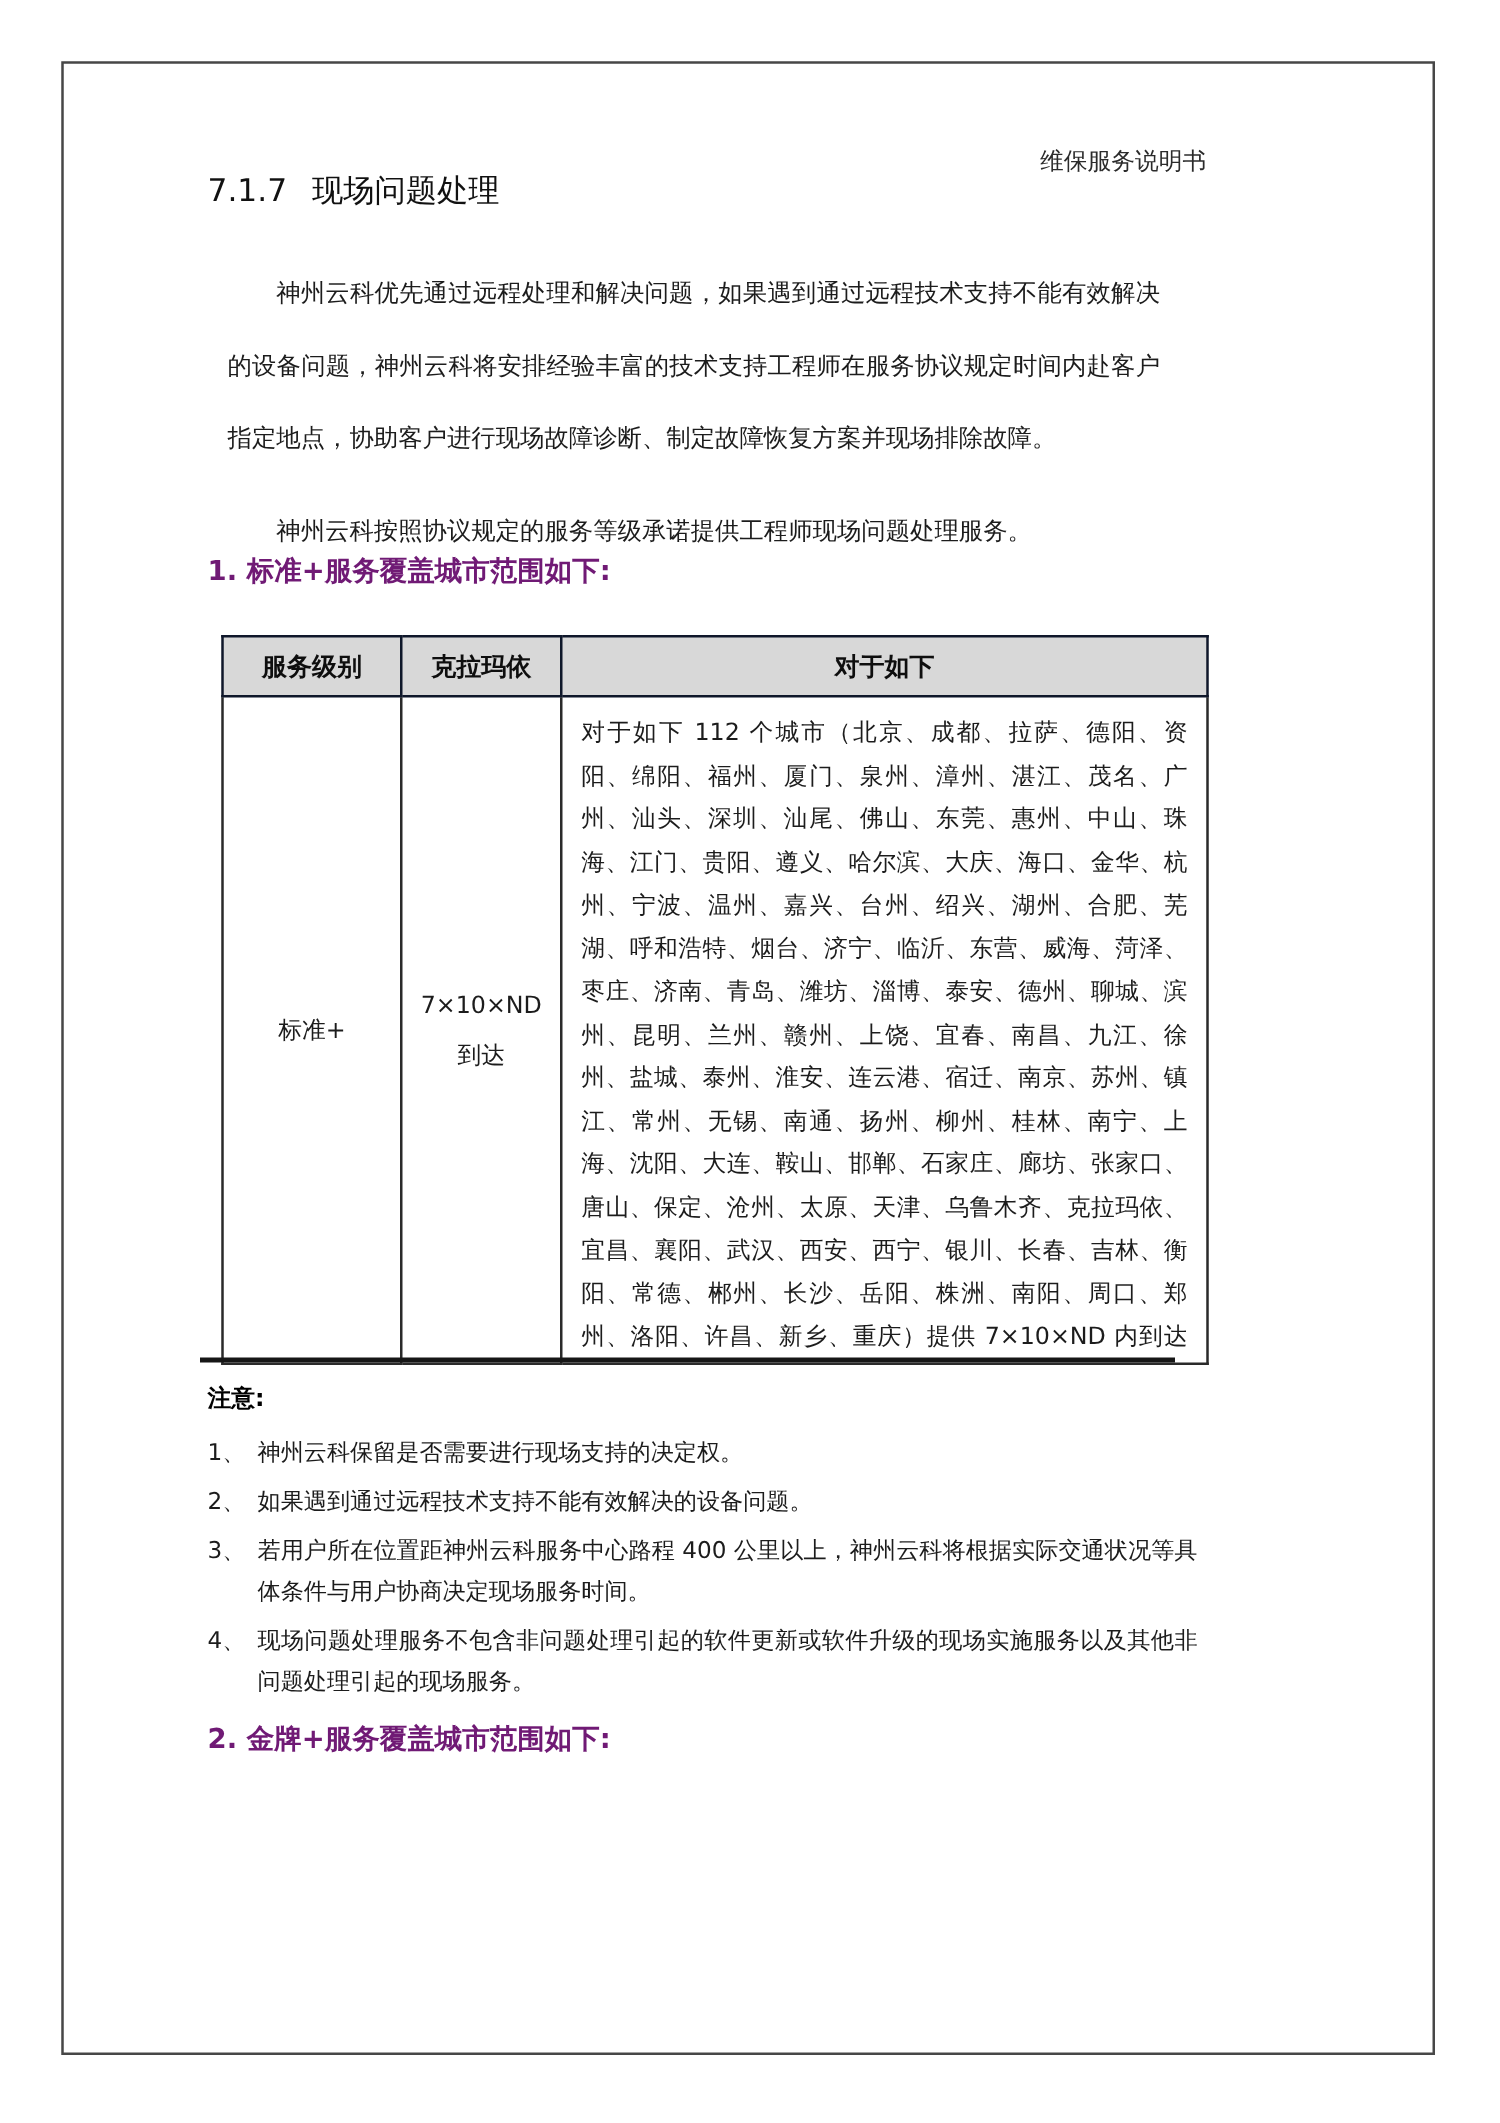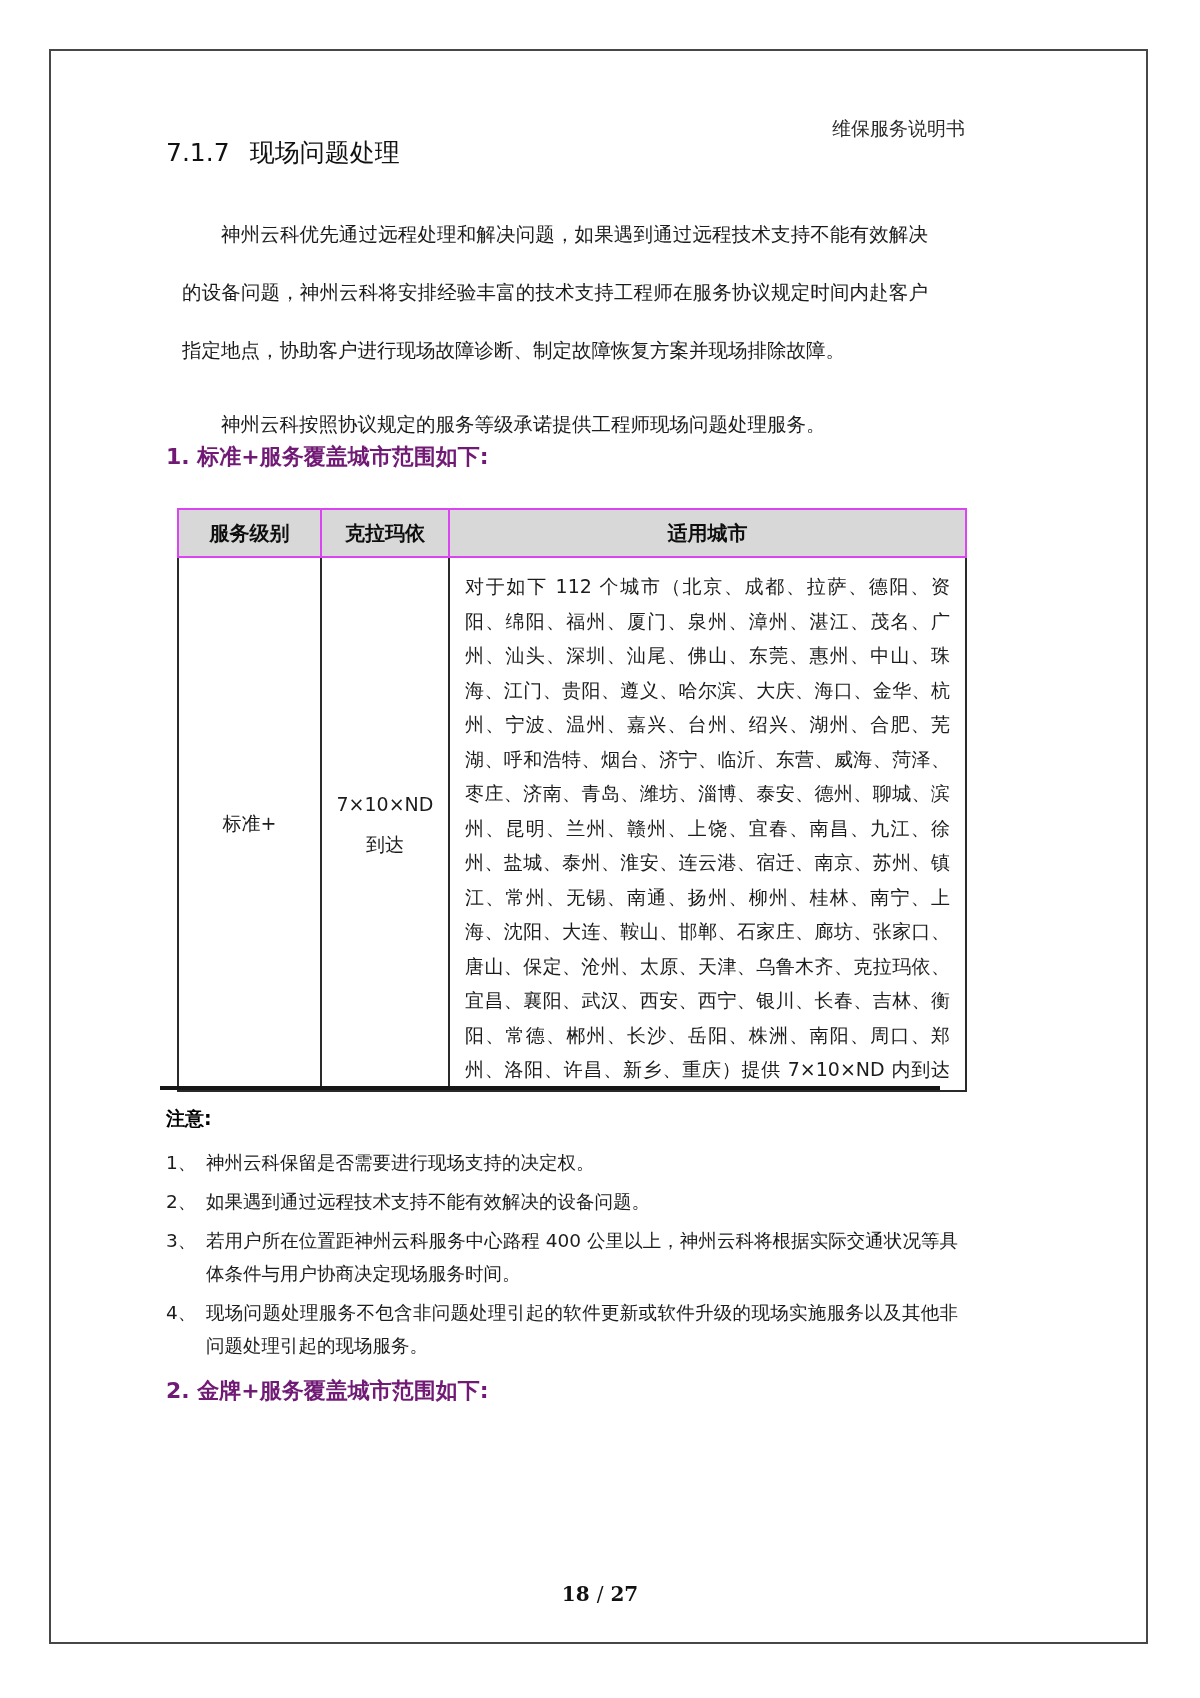--- a/index.html
+++ b/index.html
@@ -34,21 +34,21 @@
   .subheading.first { top:442px; }
   .subheading.second { top:1376px; }
   table.svc-table {
     position:absolute; top:508px; left:177px; width:788px;
     border-collapse:collapse; table-layout:fixed;
   }
   table.svc-table col.c1 { width:143px; }
   table.svc-table col.c2 { width:128px; }
   table.svc-table col.c3 { width:517px; }
   table.svc-table th {
-    border:2px solid #d946ef; background:#d8d8d8;
+    border:2px solid #0f172a; background:#d8d8d8;
     font-size:20px; font-weight:bold; height:44px; text-align:center; color:#0e0e0e;
   }
   table.svc-table td { border:2px solid #2a2a2a; vertical-align:middle; }
   td.level-cell { text-align:center; font-size:19px; }
   td.response-cell { text-align:center; font-size:19px; line-height:40px; }
   td.cities-cell { vertical-align:top; height:502px; }
   .cities-wrap {
     max-height:506px; overflow:hidden; padding:10px 14px 14px;
     font-size:19px; line-height:34.5px; text-align:justify;
   }
@@ -97,21 +97,21 @@
   <table class="svc-table">
     <colgroup>
         <col class="c1">
         <col class="c2">
         <col class="c3">
       </colgroup>
     <thead>
       <tr>
         <th>服务级别</th>
         <th>克拉玛依</th>
-        <th>适用城市</th>
+        <th>对于如下</th>
       </tr>
     </thead>
     <tbody>
       <tr>
         <td class="level-cell">标准+</td>
         <td class="response-cell">
           <div>7×10×ND</div>
           <div>到达</div>
         </td>
         <td class="cities-cell">
@@ -139,16 +139,13 @@
       <span class="note-text">若用户所在位置距神州云科服务中心路程 400 公里以上，神州云科将根据实际交通状况等具体条件与用户协商决定现场服务时间。</span>
     </div>
     <div class="note-item">
       <span class="note-num">4、</span>
       <span class="note-text">现场问题处理服务不包含非问题处理引起的软件更新或软件升级的现场实施服务以及其他非问题处理引起的现场服务。</span>
     </div>
   </div>
 
   <div class="subheading second">2. 金牌+服务覆盖城市范围如下:</div>
 
-  <div class="page-footer">
-    <span class="pg">18</span><span class="sep">/</span><span class="pg">27</span>
-  </div>
 </div>
 
 </body></html>

